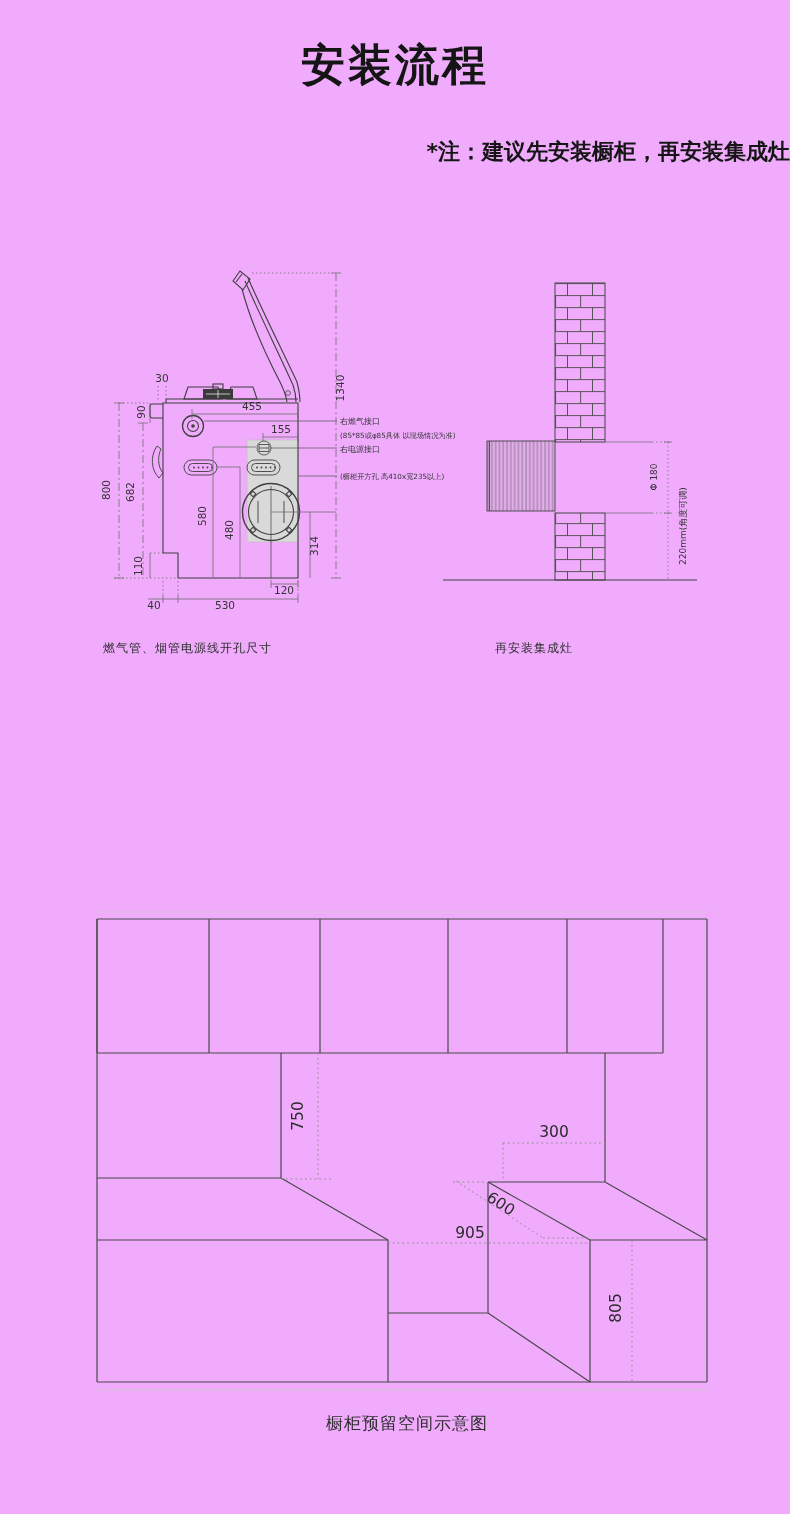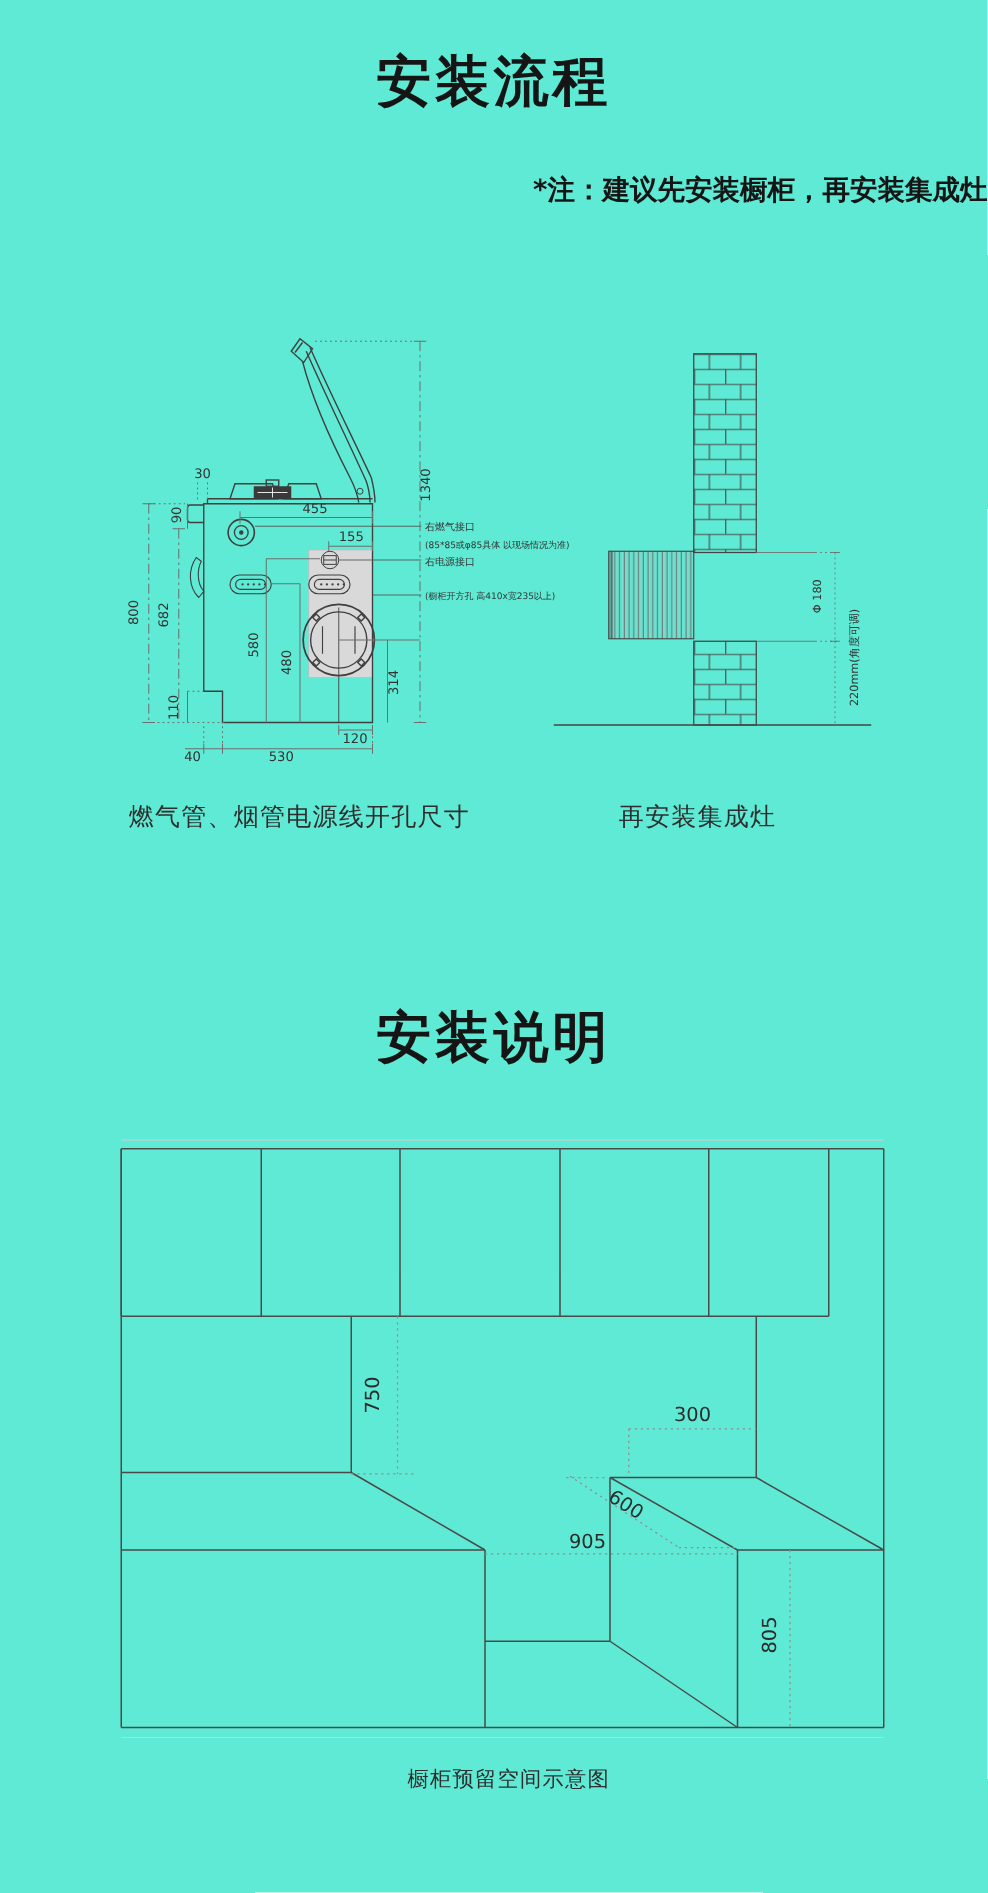--- a/index.html
+++ b/index.html
@@ -1,22 +1,22 @@
 <!DOCTYPE html>
 <html><head>
 <meta charset="utf-8">
 <style>
   html,body{margin:0;padding:0;background:#ffffff;}
-  .page{position:relative;width:790px;height:1514px;background:#5eead4;overflow:hidden;
+  .page{position:relative;width:790px;height:1514px;background:#f0abfc;overflow:hidden;
         font-family:"DejaVu Sans","Liberation Sans",sans-serif;color:#222;}
   .big-title{position:absolute;left:0;width:790px;text-align:center;
              font-size:44px;font-weight:bold;letter-spacing:3px;color:#151515;}
   .note-line{position:absolute;left:0;width:790px;text-align:right;
              font-size:22px;font-weight:bold;color:#151515;}
-  .caption{position:absolute;font-size:20px;color:#2e2e2e;letter-spacing:1px;}
+  .caption{position:absolute;font-size:12px;color:#2e2e2e;letter-spacing:1px;}
   .caption-center{position:absolute;left:12px;width:790px;text-align:center;
                   font-size:17px;color:#2e2e2e;letter-spacing:1px;}
   svg{position:absolute;left:0;}
   svg text{font-family:"DejaVu Sans","Liberation Sans",sans-serif;fill:#333;}
   .t-dim{font-size:10.5px;}
   .t-ann{font-size:8px;}
   .t-ann-s{font-size:7.2px;}
   .t-wall{font-size:9px;}
   .t-iso{font-size:15.5px;fill:#2b2b2b;}
 </style>
@@ -181,21 +181,20 @@
         <path d="M668,513 V580" stroke-dasharray="1.5 2.5"></path>
       </g>
       <text class="t-wall" x="657" y="477" text-anchor="middle" transform="rotate(-90 657 477)" stroke="none" fill="#333">Φ 180</text>
       <text class="t-wall" x="686" y="526" text-anchor="middle" transform="rotate(-90 686 526)" stroke="none" fill="#333">220mm(角度可调)</text>
     </g>
   </svg>
 
   <div class="caption" style="top:640px;left:103px;">燃气管、烟管电源线开孔尺寸</div>
   <div class="caption" style="top:640px;left:495px;">再安装集成灶</div>
 
-  <div class="big-title" style="top:801px;">安装说明</div>
 
   <svg style="top:900px;" width="790" height="500" viewBox="0 900 790 500">
     <g stroke="#4a4a4a" stroke-width="1.2" fill="none">
       <path d="M97,912 H707" stroke="#cfcfcf" stroke-width="0.8"></path>
       <path d="M97,1390 H707" stroke="#cfcfcf" stroke-width="0.8"></path>
 
       <path d="M97,919 H707 M97,1053 H663
                M97,919 V1053 M209,919 V1053 M320,919 V1053 M448,919 V1053 M567,919 V1053 M663,919 V1053"></path>
 
       <path d="M97,919 V1382"></path>

